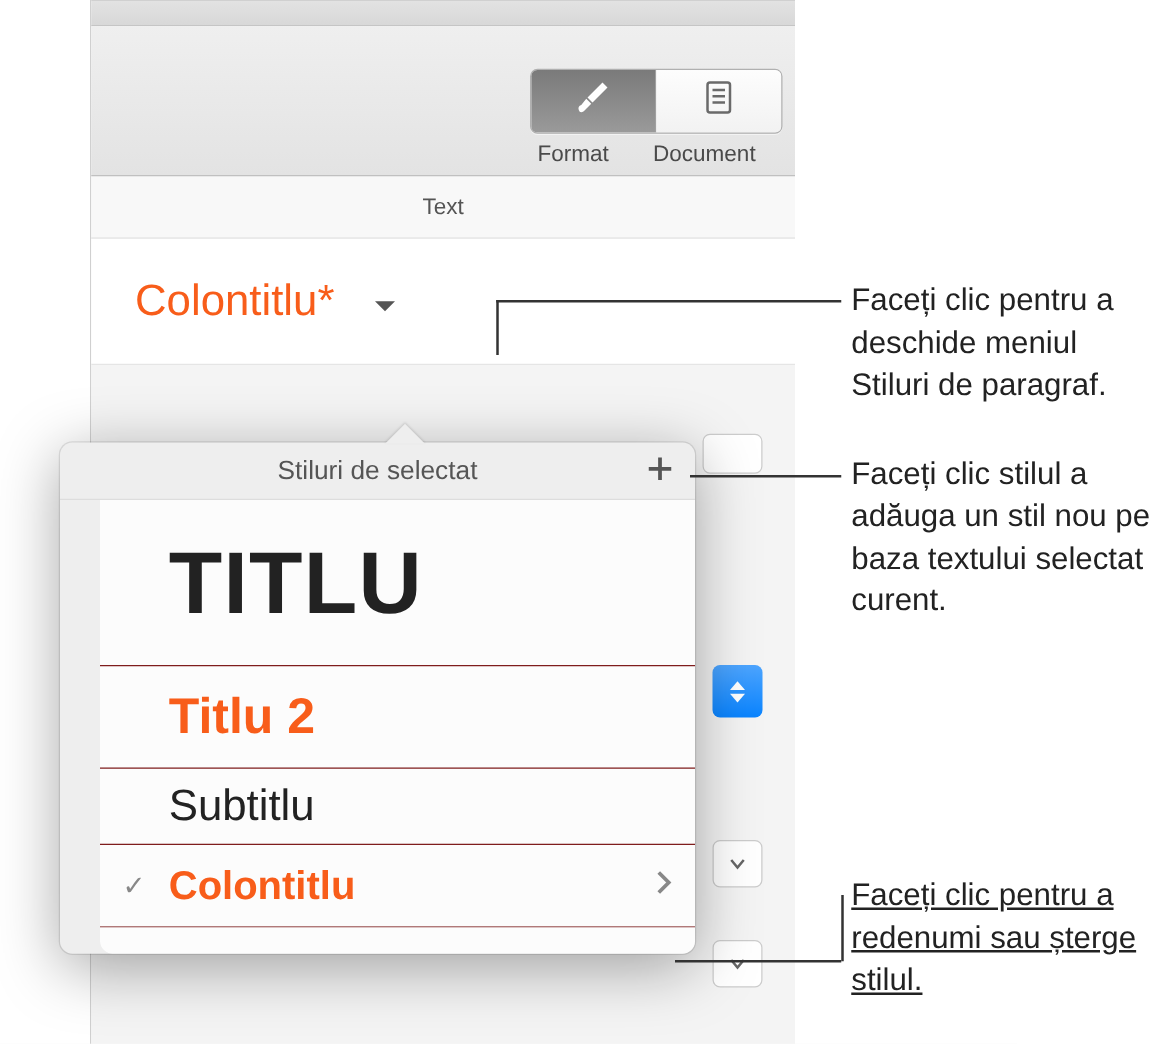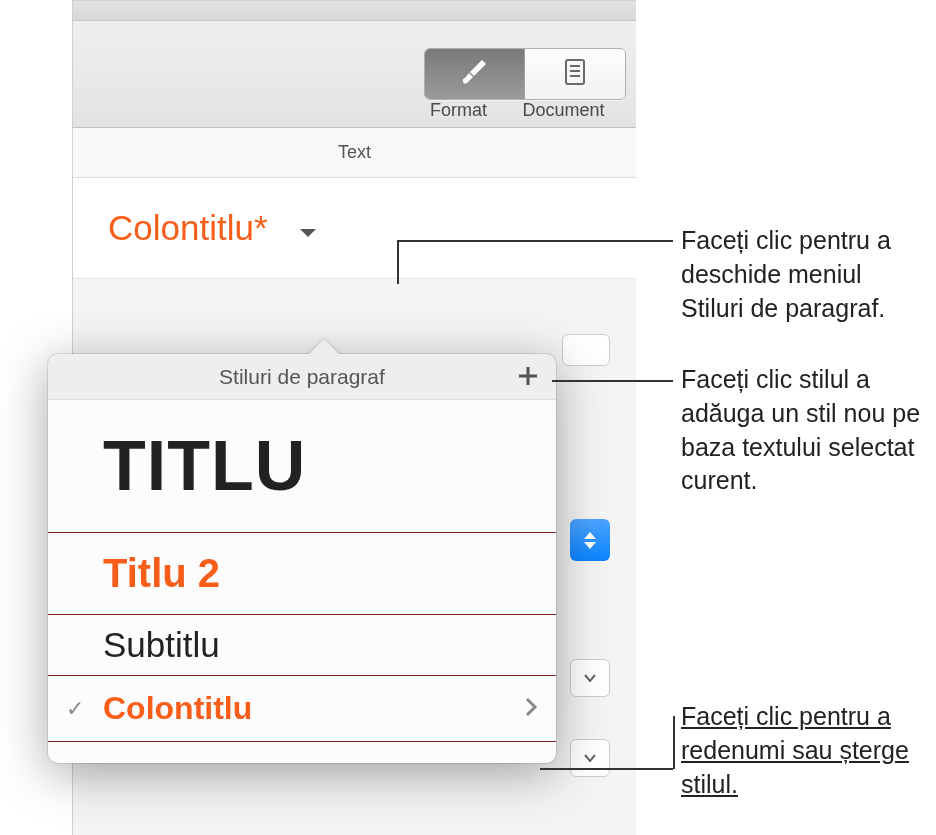--- a/index.html
+++ b/index.html
@@ -18,21 +18,21 @@
       width: 564px;
       border-left: 1px solid #d0d0d0;
     }
     .panel-topbar {
       height: 21px;
       background: linear-gradient(to bottom, #e2e2e2, #d8d8d8);
       border-bottom: 1px solid #c5c5c5;
       border-top: 1px solid #d0d0d0;
     }
     .toolbar {
-      height: 107px;
+      height: 120px;
       background: linear-gradient(to bottom, #efefef, #e3e3e3);
       display: flex;
       justify-content: flex-end;
       align-items: center;
       padding-right: 10px;
       gap: 0;
       border-bottom: 1px solid #c0c0c0;
     }
     .segmented {
       display: flex;
@@ -238,20 +238,21 @@
       width: 28px;
       height: 28px;
       display: flex;
       align-items: center;
       justify-content: center;
     }
     .popover-add svg { width: 24px; height: 24px; }
     .popover-list {
       overflow: hidden;
       border-radius: 0 0 10px 10px;
+      margin-left: 32px;
     }
     .style-item {
       display: flex;
       align-items: center;
       border-top: 1px solid #7f1d1d;
       background: #fcfcfc;
       padding-left: 55px;
       padding-right: 20px;
       position: relative;
     }
@@ -392,21 +393,21 @@
             <path d="M2 2 L7 8 L12 2" fill="none" stroke="#666" stroke-width="2"></path>
           </svg>
       </div>
     </div>
   </div>
 </div>
 
 <div class="popover">
   <div class="popover-arrow"></div>
   <div class="popover-header">
-    <span>Stiluri de paragraf</span>
+    <span>Stiluri de selectat</span>
     <div class="popover-add">
       <span>
         <svg viewBox="0 0 24 24">
             <line x1="12" y1="3" x2="12" y2="21" stroke="#555" stroke-width="3"></line>
             <line x1="3" y1="12" x2="21" y2="12" stroke="#555" stroke-width="3"></line>
           </svg>
       </span>
     </div>
   </div>
   <div class="popover-list">

